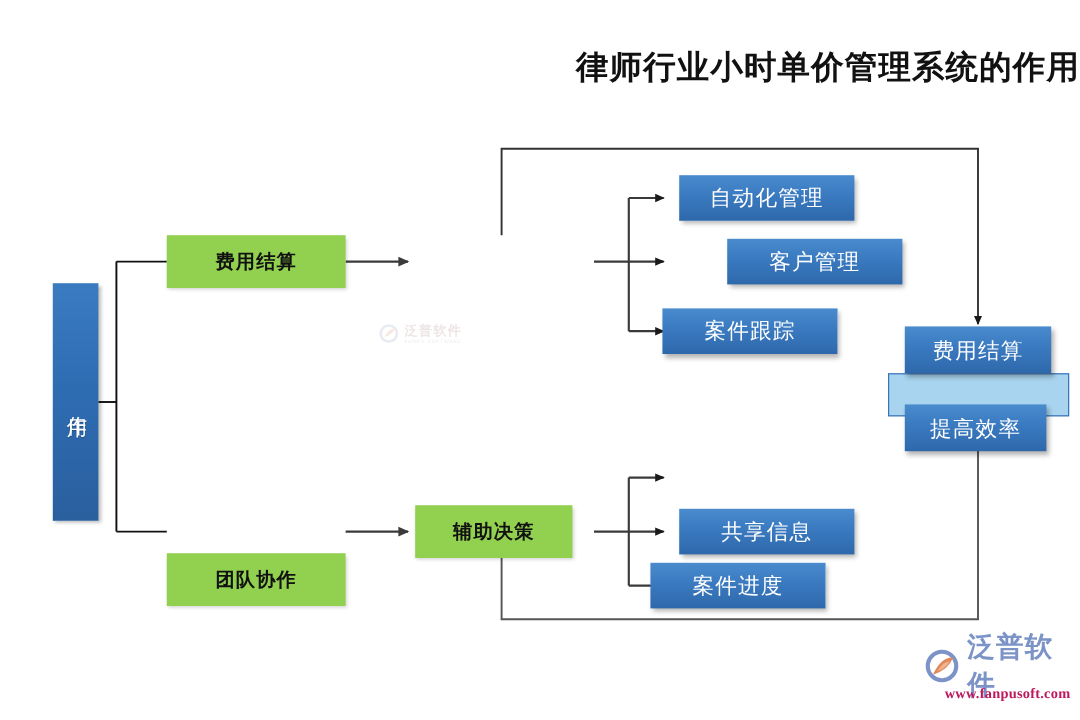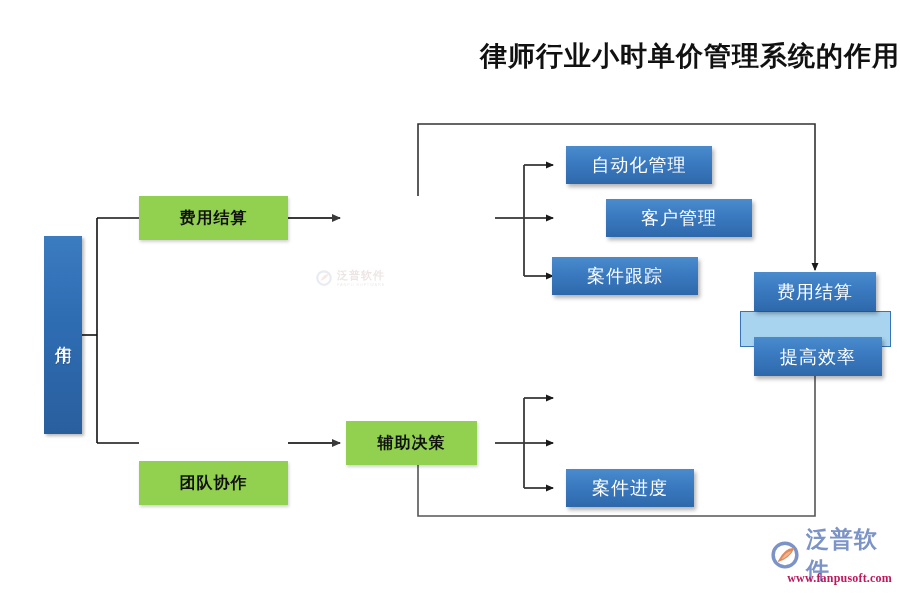--- a/index.html
+++ b/index.html
@@ -151,30 +151,33 @@
   <div class="bbox" style="left:566px;top:146px;width:146px;height:38px;">
     <span>自动化管理</span>
   </div>
   <div class="bbox" style="left:566px;top:199px;width:146px;height:38px;margin-left:40px;">
     <span>客户管理</span>
   </div>
   <div class="bbox" style="left:552px;top:257px;width:146px;height:38px;">
     <span>案件跟踪</span>
   </div>
 
-  <div class="bbox" style="left:566px;top:469px;width:128px;height:38px;">
+  <div class="bbox" style="left:566px;top:424px;width:146px;height:38px;">
+    <span>共享信息</span>
+  </div>
+  <div class="bbox" style="left:542px;top:469px;width:146px;height:38px;">
     <span>案件进度</span>
   </div>
 
   <div class="hilite"></div>
 
   <div class="bbox" style="left:754px;top:272px;width:122px;height:39px;text-align:right;">
     <span>费用结算</span>
   </div>
-  <div class="bbox" style="left:754px;top:337px;width:128px;height:39px;">
+  <div class="bbox" style="left:754px;top:337px;width:118px;height:39px;">
     <span>提高效率</span>
   </div>
 
   <div class="watermark">
     <div class="wm-mark">
       <svg viewBox="0 0 32 32" width="18" height="18" xmlns="http://www.w3.org/2000/svg">
         <path d="M16 2 A14 14 0 1 0 16 30 A14 14 0 0 0 16 2 Z M16 6 A10 10 0 1 1 16 26 A10 10 0 0 1 16 6 Z" fill="#b9c4d8"></path>
         <path d="M10 20 Q17 8 25 9 Q20 18 10 21 Z" fill="#e9b9a8"></path>
       </svg>
     </div>

